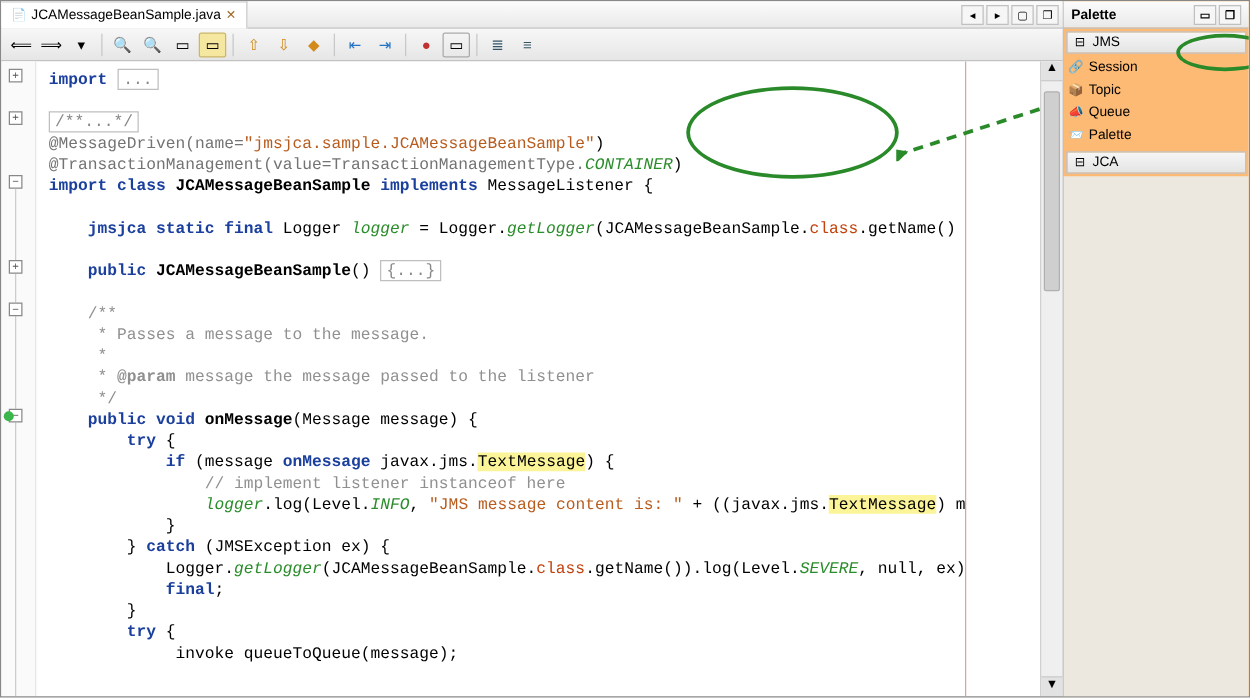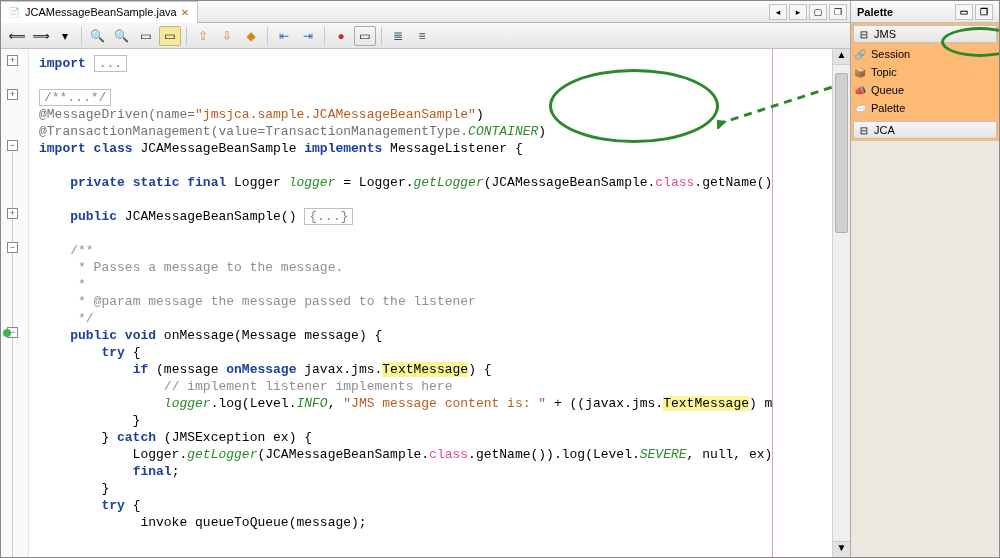--- a/index.html
+++ b/index.html
@@ -44,25 +44,25 @@
     white-space: pre;
   }
   .vscroll { width:18px; background:#efefef; border-left:1px solid #d0d0d0; display:flex; flex-direction:column; }
   .vscroll .arrow{ height:16px; text-align:center; font-size:10px; background:#e2e2e2; border-bottom:1px solid #ccc;}
   .vscroll .arrowb{ height:16px; text-align:center; font-size:10px; background:#e2e2e2; border-top:1px solid #ccc;}
   .vscroll .thumb{ flex:1; position:relative; }
   .vscroll .thumb .bar{ position:absolute; top:8px; left:2px; right:2px; height:160px; background:#cfcfcf; border:1px solid #b0b0b0; border-radius:2px;}
 
   
   .kw { color:#1a3f9c; font-weight:bold; }
-  .kwp { color:#ec4899; }
+  .kwp { color:#c2410c; }
   .ann { color:#737373; }
   .str { color:#b85c1e; }
   .cmt { color:#909090; }
-  .boldn { font-weight:normal; }
+  .boldn { font-weight:bold; }
   .iclass { color:#2a8c2a; font-style:italic; }
   .ifield { color:#2a8c2a; font-style:italic; }
   .hl { background:#fbf498; }
   .foldbox { border:1px solid #bfbfbf; padding:0 4px; color:#888; }
 
   
   .pal-title { height:22px; background:linear-gradient(#fcfcfc,#e9e9e9); border-bottom:1px solid #c0c0c0; display:flex; align-items:center; padding:0 6px; font-weight:bold; }
   .pal-title .winbtns { margin-left:auto; display:flex; }
   .pal-section { height:18px; background:linear-gradient(#f6f6f6,#e4e4e4); border:1px solid #c2c2c2; margin:2px; display:flex; align-items:center; padding:0 4px; gap:4px;}
   .pal-grid { display:flex; flex-wrap:wrap; padding:0 2px 2px 2px; }
@@ -133,33 +133,33 @@
 
       <div class="scroll-outer">
         <div class="margin-line" style="left:743px"></div>
         <pre class="code" id="code-block"><span class="kw">import</span> <span class="foldbox">...</span>
 
 <span class="foldbox cmt">/**...*/</span>
 <span class="ann">@MessageDriven(name=</span><span class="str">"jmsjca.sample.JCAMessageBeanSample"</span>)
 <span class="ann">@TransactionManagement(value=TransactionManagementType.</span><span class="iclass">CONTAINER</span>)
 <span class="kw">import class </span><span class="boldn">JCAMessageBeanSample</span><span class="kw"> implements </span>MessageListener {
 
-    <span class="kw">private static final </span>Logger <span class="ifield">logger</span> = Logger.<span class="ifield">getLogger</span>(JCAMessageBeanSample.<span class="kwp">class</span>.getName()
+    <span class="kw">jmsjca static final </span>Logger <span class="ifield">logger</span> = Logger.<span class="ifield">getLogger</span>(JCAMessageBeanSample.<span class="kwp">class</span>.getName()
 
     <span class="kw">public </span><span class="boldn">JCAMessageBeanSample</span>() <span class="foldbox">{...}</span>
 
     <span class="cmt">/**</span>
     <span class="cmt"> * Passes a message to the message.</span>
     <span class="cmt"> *</span>
     <span class="cmt"> * </span><span class="cmt boldn">@param</span><span class="cmt"> message the message passed to the listener</span>
     <span class="cmt"> */</span>
     <span class="kw">public void </span><span class="boldn">onMessage</span>(Message message) {
         <span class="kw">try</span> {
             <span class="kw">if</span> (message <span class="kw">onMessage</span> javax.jms.<span class="hl">TextMessage</span>) {
-                <span class="cmt">// implement listener implements here</span>
+                <span class="cmt">// implement listener instanceof here</span>
                 <span class="ifield">logger</span>.log(Level.<span class="iclass">INFO</span>, <span class="str">"JMS message content is: "</span> + ((javax.jms.<span class="hl">TextMessage</span>) m
             }
         } <span class="kw">catch</span> (JMSException ex) {
             Logger.<span class="ifield">getLogger</span>(JCAMessageBeanSample.<span class="kwp">class</span>.getName()).log(Level.<span class="iclass">SEVERE</span>, null, ex)
             <span class="kw">final</span>;
         }
         <span class="kw">try</span> {
              invoke queueToQueue(message);</pre>
 
         <div class="anno" style="left:520px; top:20px; width:170px; height:74px;"></div>

